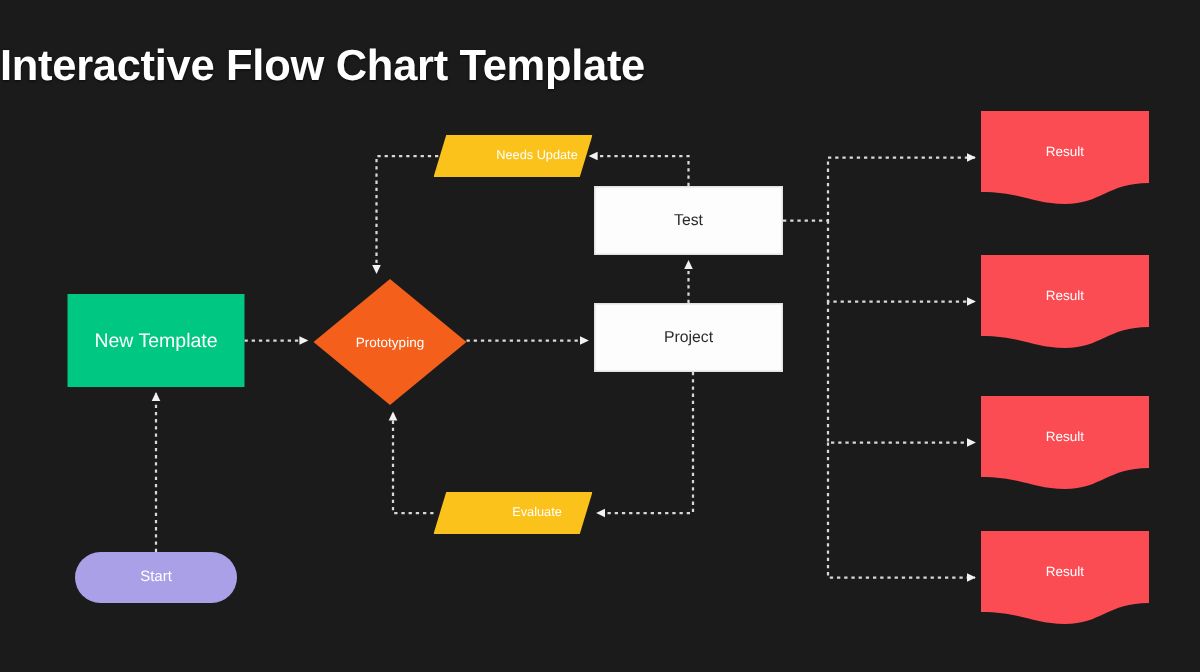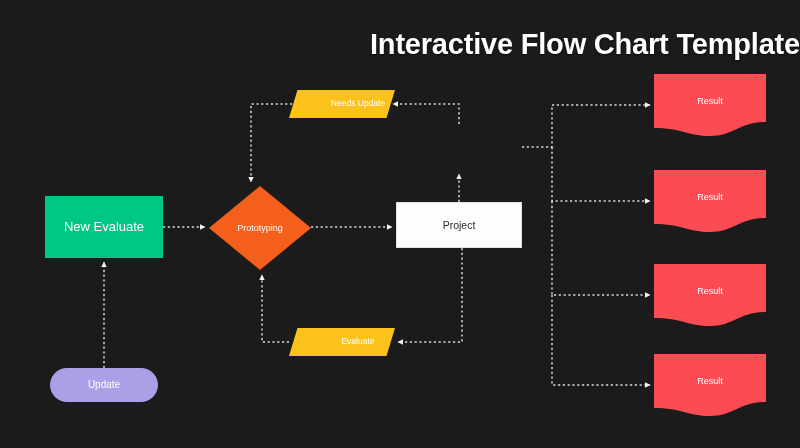--- a/index.html
+++ b/index.html
@@ -13,21 +13,21 @@
     height: 448px;
     background: #1b1b1b;
     overflow: hidden;
     font-family: "Liberation Sans", sans-serif;
   }
   #title {
     position: absolute;
     left: 0;
     top: 28px;
     width: 800px;
-    text-align: right;
+    text-align: left;
     color: #ffffff;
     font-size: 29px;
     font-weight: bold;
     letter-spacing: -0.2px;
     text-shadow: 0 1px 2px rgba(0,0,0,0.6);
   }
   #edges {
     position: absolute;
     left: 0;
     top: 0;
@@ -153,42 +153,45 @@
       <path d="M289,342 L262,342 L262,275"></path>
 
       <path d="M522,147 L552,147 L552,105 L650,105"></path>
       <path d="M552,147 L552,201 L650,201"></path>
       <path d="M552,201 L552,295 L650,295"></path>
       <path d="M552,295 L552,385 L650,385"></path>
     </g>
   </svg>
 
   <div class="node n-start">
-    <span class="node-label">Update</span>
+    <span class="node-label">Start</span>
   </div>
 
   <div class="node n-newproject">
-    <span class="node-label">New Evaluate</span>
+    <span class="node-label">New Template</span>
   </div>
 
   <div class="node n-diamond">
     <div class="diamond-shape"></div>
     <span class="node-label">Prototyping</span>
   </div>
 
   <div class="node n-para n-needsupdate">
     <div class="para-shape"></div>
     <span class="node-label">Needs Update</span>
   </div>
 
   <div class="node n-para n-rejected">
     <div class="para-shape"></div>
     <span class="node-label">Evaluate</span>
   </div>
 
+  <div class="node n-white n-test">
+    <span class="node-label">Test</span>
+  </div>
 
   <div class="node n-white n-evaluate">
     <span class="node-label">Project</span>
   </div>
 
   <div class="node n-result r1">
     <svg class="doc-shape" viewBox="0 0 98 62" preserveAspectRatio="none">
       <path d="M0,0 L98,0 L98,48 C74,48 70,62 49,62 C30,62 24,54 0,54 Z" fill="#fb4b53"></path>
     </svg>
     <span class="node-label">Result</span>

